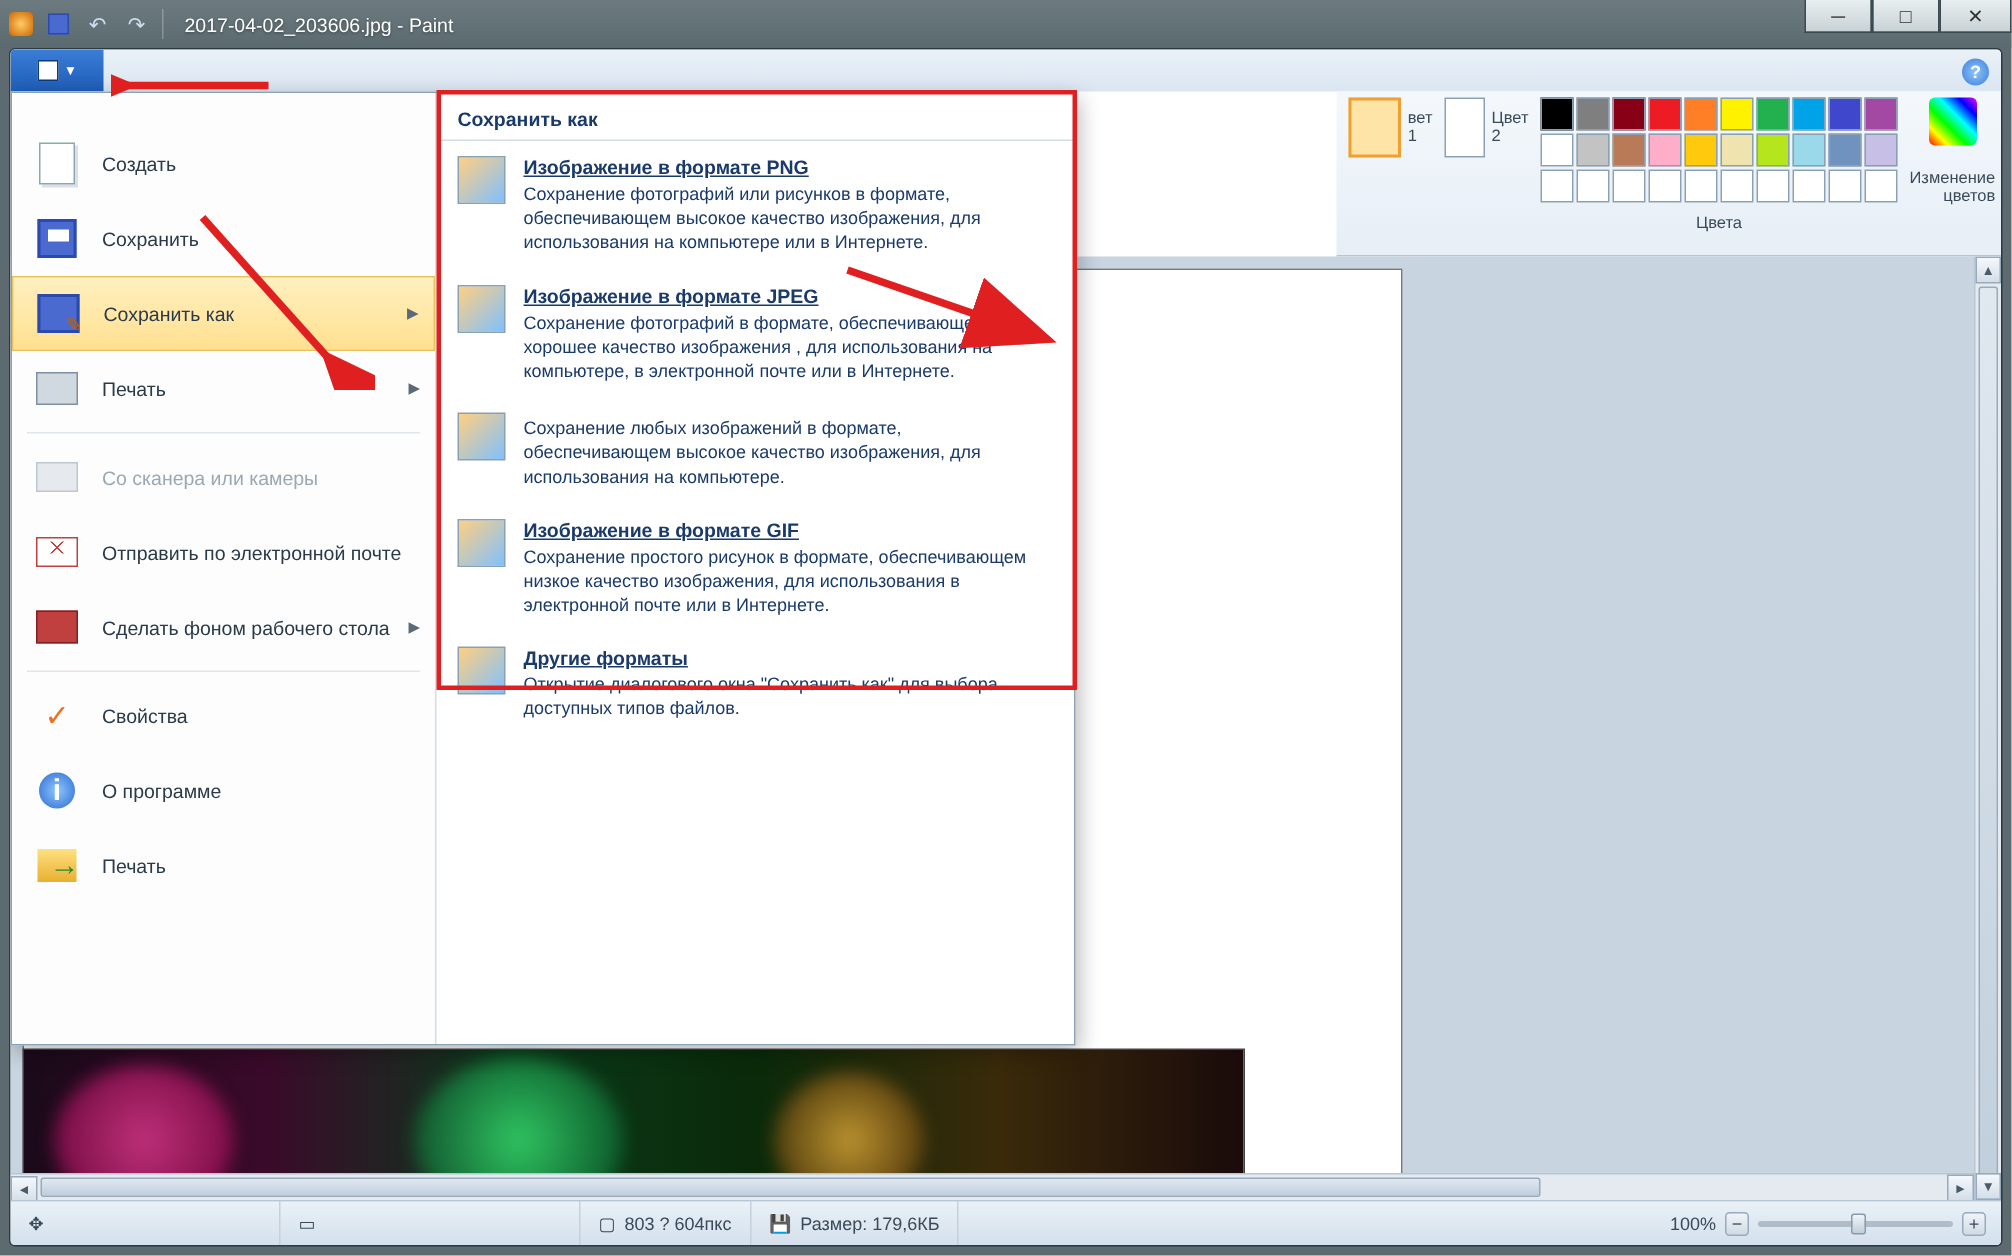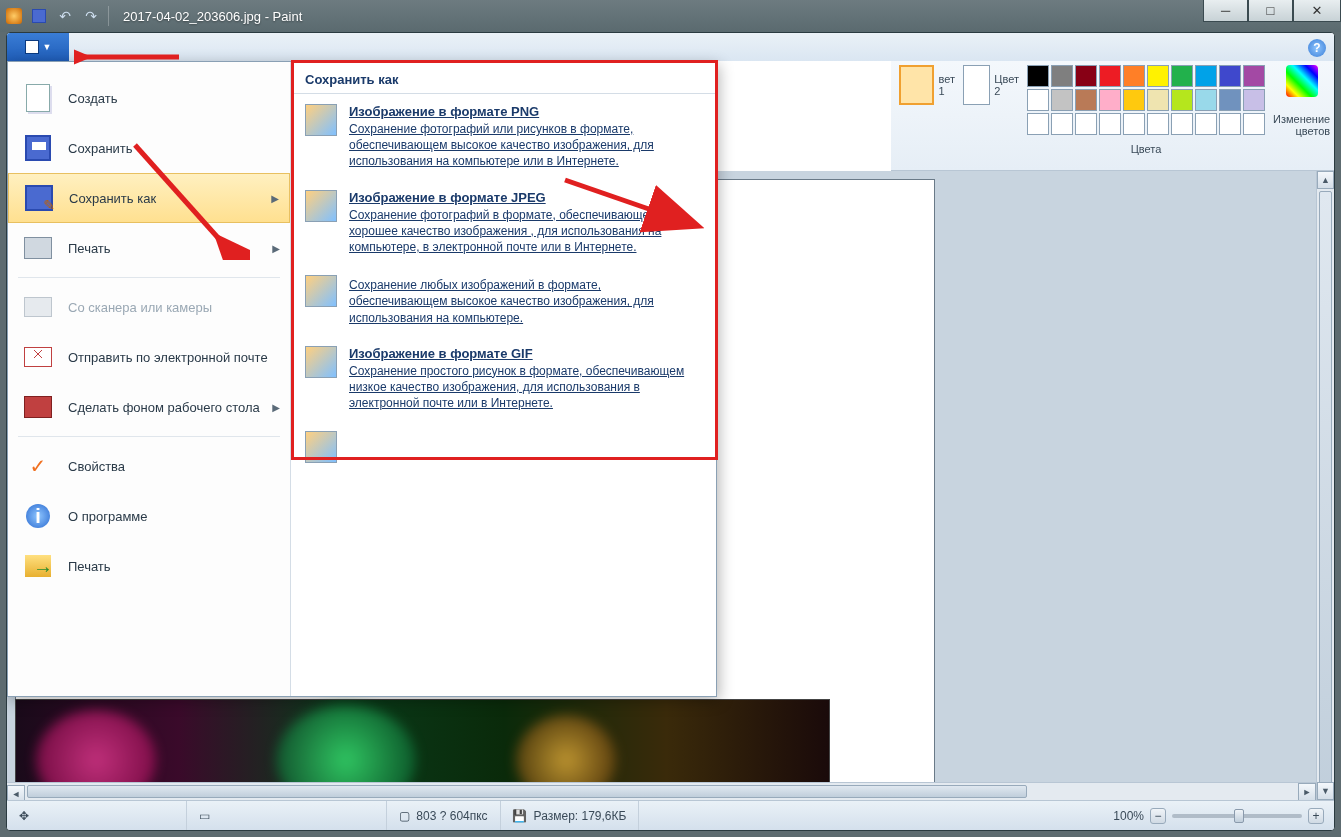--- a/index.html
+++ b/index.html
@@ -34,36 +34,36 @@
 .color-chip.sel .box{ border:2px solid #f0a030; background:#ffe4a8; }
 .palette { display:grid; grid-template-columns:repeat(10,22px); grid-auto-rows:22px; gap:2px; }
 .sw { width:22px; height:22px; border:1px solid #8aa0b4; }
 .palette-wrap { display:flex; flex-direction:column; align-items:center; gap:2px; }
 .palette-label{ font-size:11px; color:#3a4a58; margin-top:6px; }
 .edit-colors { width:60px; display:flex; flex-direction:column; align-items:center; font-size:11px; color:#3a4a58; text-align:right; gap:16px; }
 .edit-colors .icon{ width:32px; height:32px; background:linear-gradient(45deg,#f00,#ff0,#0f0,#0ff,#00f,#f0f); border-radius:4px; }
 
 
 .file-menu { position:absolute; left:0; top:28px; width:710px; height:636px; background:#fff; border:1px solid #8aa0b4; box-shadow:2px 4px 14px rgba(0,0,0,.3); display:flex; }
-.fm-left { width:282px; background:#fdfdfd; padding:11px 0; }
+.fm-left { width:282px; background:#fdfdfd; padding:22px 0; }
 .fm-item { height:50px; display:flex; align-items:center; padding:0 14px; gap:14px; font-size:13px; color:#2a3a48; position:relative; cursor:default; }
 .fm-item.selected { background:linear-gradient(#fff0c0,#ffe090); border:1px solid #e8c060; }
 .fm-item .arrow { position:absolute; right:10px; font-size:10px; color:#5a6a78; }
 .fm-item .ic { width:32px; height:32px; display:flex; align-items:center; justify-content:center; font-size:20px; }
 .fm-item.disabled { color:#9aa8b4; }
 .fm-sep { height:1px; background:#e0e6ec; margin:4px 10px; }
 
 
 .submenu { flex:1; border-left:1px solid #d4dde6; position:relative; padding:0; }
 .red-box { position:absolute; left:0; top:-2px; right:-2px; height:400px; border:3px solid #e02020; pointer-events:none; }
 .sm-title { padding:10px 14px 6px; font-size:13px; font-weight:bold; color:#1a3a6a; border-bottom:1px solid #d4dde6; }
 .sm-item { display:flex; gap:12px; padding:10px 14px; cursor:default; }
 .sm-item .thumb { width:32px; height:32px; flex-shrink:0; border:1px solid #8aa0b4; background:linear-gradient(135deg,#ffd080,#80c0ff); }
 .sm-item .txt .t { font-size:13px; font-weight:bold; color:#1a3a6a; text-decoration:underline; }
-.sm-item .txt .d { font-size:12px; color:#1a3a6a; line-height:1.35; margin-top:2px;text-decoration:underline; }
+.sm-item .txt .d { font-size:12px; color:#1a3a6a; line-height:1.35; margin-top:2px; }
 
 
 .canvas { position:absolute; left:0; top:138px; right:0; bottom:30px; background:#c8d4df; overflow:hidden; }
 .img-strip { position:absolute; left:8px; top:528px; width:815px; height:120px; background:linear-gradient(90deg,#1a0a1a,#3a0a2a,#0a3a1a,#0a2a0a,#3a2a0a,#1a0a0a); border:1px solid #444; }
 .img-strip::after{ content:"FLOWERINGS"; position:absolute; right:10px; bottom:6px; color:rgba(180,200,180,.45); font-size:14px; letter-spacing:3px; font-family:serif;}
 
 .blob { position:absolute; border-radius:50%; filter:blur(6px); opacity:.7;}
 .b1{ width:120px;height:100px; left:20px; top:10px; background:radial-gradient(circle,#ff40a0,#800040);}
 .b2{ width:140px;height:110px; left:260px; top:5px; background:radial-gradient(circle,#40ff80,#004020);}
 .b3{ width:100px;height:90px; left:500px; top:15px; background:radial-gradient(circle,#ffc040,#402000);}
@@ -307,20 +307,24 @@
           </div>
           <div class="sm-item">
             <div class="thumb"></div>
             <div class="txt">
               <div class="t">Изображение в формате GIF</div>
               <div class="d">Сохранение простого рисунок в формате, обеспечивающем низкое качество изображения, для использования в электронной почте или в Интернете.</div>
             </div>
           </div>
           <div class="sm-item">
             <div class="thumb"></div>
+            <div class="txt">
+              <div class="t">Другие форматы</div>
+              <div class="d">Открытие диалогового окна "Сохранить как" для выбора доступных типов файлов.</div>
+            </div>
           </div>
         </div>
     </div>
   </div>
 
   <div class="status">
     <div class="cell" style="width:180px;">
       <span>✥</span>
     </div>
     <div class="cell" style="width:200px;">

